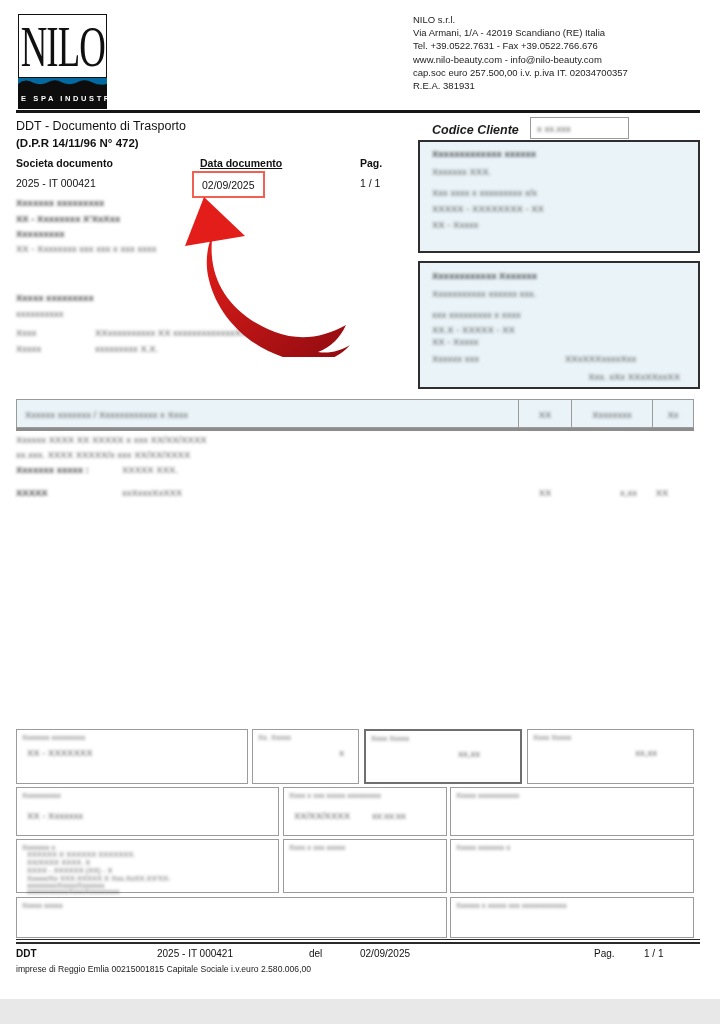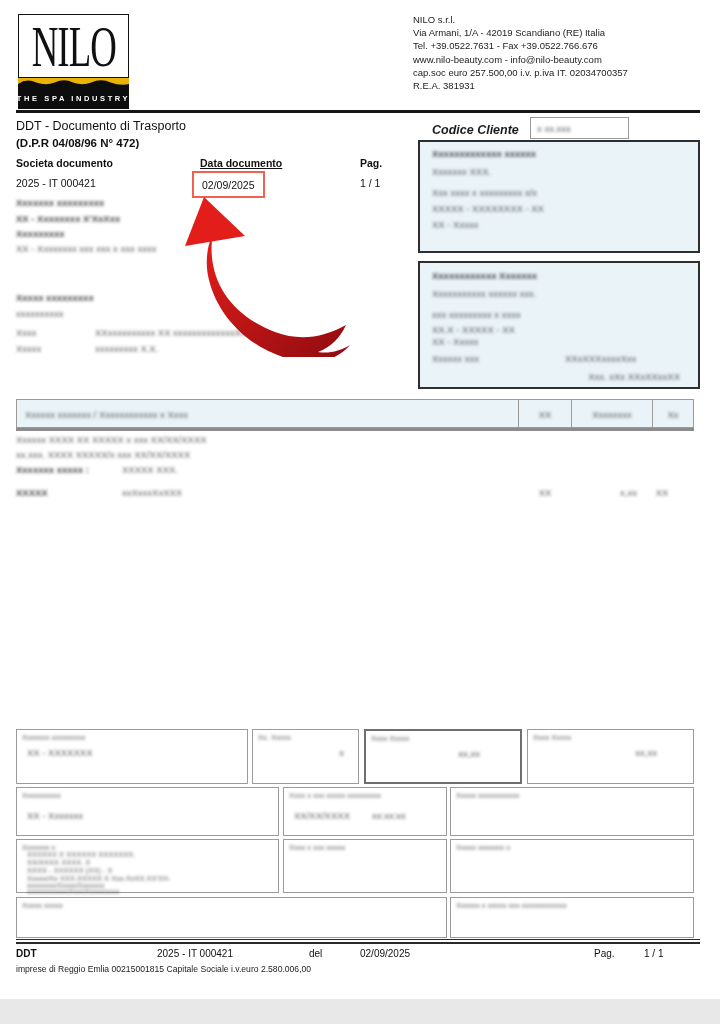--- a/index.html
+++ b/index.html
@@ -1,20 +1,20 @@
 <!DOCTYPE html>
 <html><head>
 <meta charset="utf-8">
 <style>
   html,body{margin:0;padding:0;background:#fff;}
   #page{position:relative;width:720px;height:1024px;background:#ffffff;overflow:hidden;
         font-family:"Liberation Sans",sans-serif;color:#1c1c1c;}
   .abs{position:absolute;}
   
-  .logo-box{left:18px;top:14px;width:111px;}
+  .logo-box{left:18px;top:14px;width:89px;}
   .logo-white{border:1px solid #111;background:#fff;height:62px;display:flex;align-items:center;justify-content:center;}
   .logo-text{font-family:"Liberation Serif",serif;font-size:40px;font-weight:400;letter-spacing:-1px;
              transform:scaleY(1.45) scaleX(.92);color:#101010;}
   .logo-band{position:relative;background:#0d0d0d;height:22px;display:flex;align-items:center;justify-content:center;}
   .logo-wave{display:block;width:100%;height:9px;}
   .logo-tag{color:#fff;font-size:7.5px;font-weight:bold;letter-spacing:2.6px;white-space:nowrap;}
   
   .company{left:413px;top:13px;font-size:9.5px;line-height:13.2px;color:#222;}
   .toprule{left:16px;top:110px;width:684px;height:3px;background:#161616;}
   .doc-title{left:16px;top:119px;font-size:12.5px;color:#111;}
@@ -59,21 +59,21 @@
 </style>
 </head>
 <body>
 
 <div id="page">
 
   <div class="abs logo-box">
     <div class="logo-white">
       <span class="logo-text">NILO</span>
     </div>
-    <div style="background:#eab308;">
+    <div style="background:#0369a1;">
       <svg class="logo-wave" viewBox="0 0 103 9" preserveAspectRatio="none">
         <path d="M0,9 L0,6 Q8,0 17,4.5 Q26,8 34,4.5 Q43,0 51,4.5 Q60,8 68,4.5 Q77,0 86,4.5 Q95,8 103,6 L103,9 Z" fill="#0d0d0d"></path>
       </svg>
       <div class="logo-band">
         <span class="logo-tag">THE SPA INDUSTRY</span>
       </div>
     </div>
   </div>
 
   <div class="abs company">
@@ -81,21 +81,21 @@
     <div>Via Armani, 1/A - 42019 Scandiano (RE) Italia</div>
     <div>Tel. +39.0522.7631 - Fax +39.0522.766.676</div>
     <div>www.nilo-beauty.com - info@nilo-beauty.com</div>
     <div>cap.soc euro 257.500,00 i.v.   p.iva IT. 02034700357</div>
     <div>R.E.A. 381931</div>
   </div>
 
   <div class="abs toprule"></div>
 
   <div class="abs doc-title">DDT - Documento di Trasporto</div>
-  <div class="abs doc-sub">(D.P.R 04/08/96 N° 472)</div>
+  <div class="abs doc-sub">(D.P.R 14/11/96 N° 472)</div>
 
   <div class="abs codice-lbl">Codice Cliente</div>
   <div class="abs codice-box">
     <span class="rd">x xx.xxx</span>
   </div>
 
   <div class="abs lbl" style="left:16px;top:157px;">Societa documento</div>
   <div class="abs lbl" style="left:200px;top:157px;text-decoration:underline;">Data documento</div>
   <div class="abs lbl" style="left:360px;top:157px;">Pag.</div>
 

